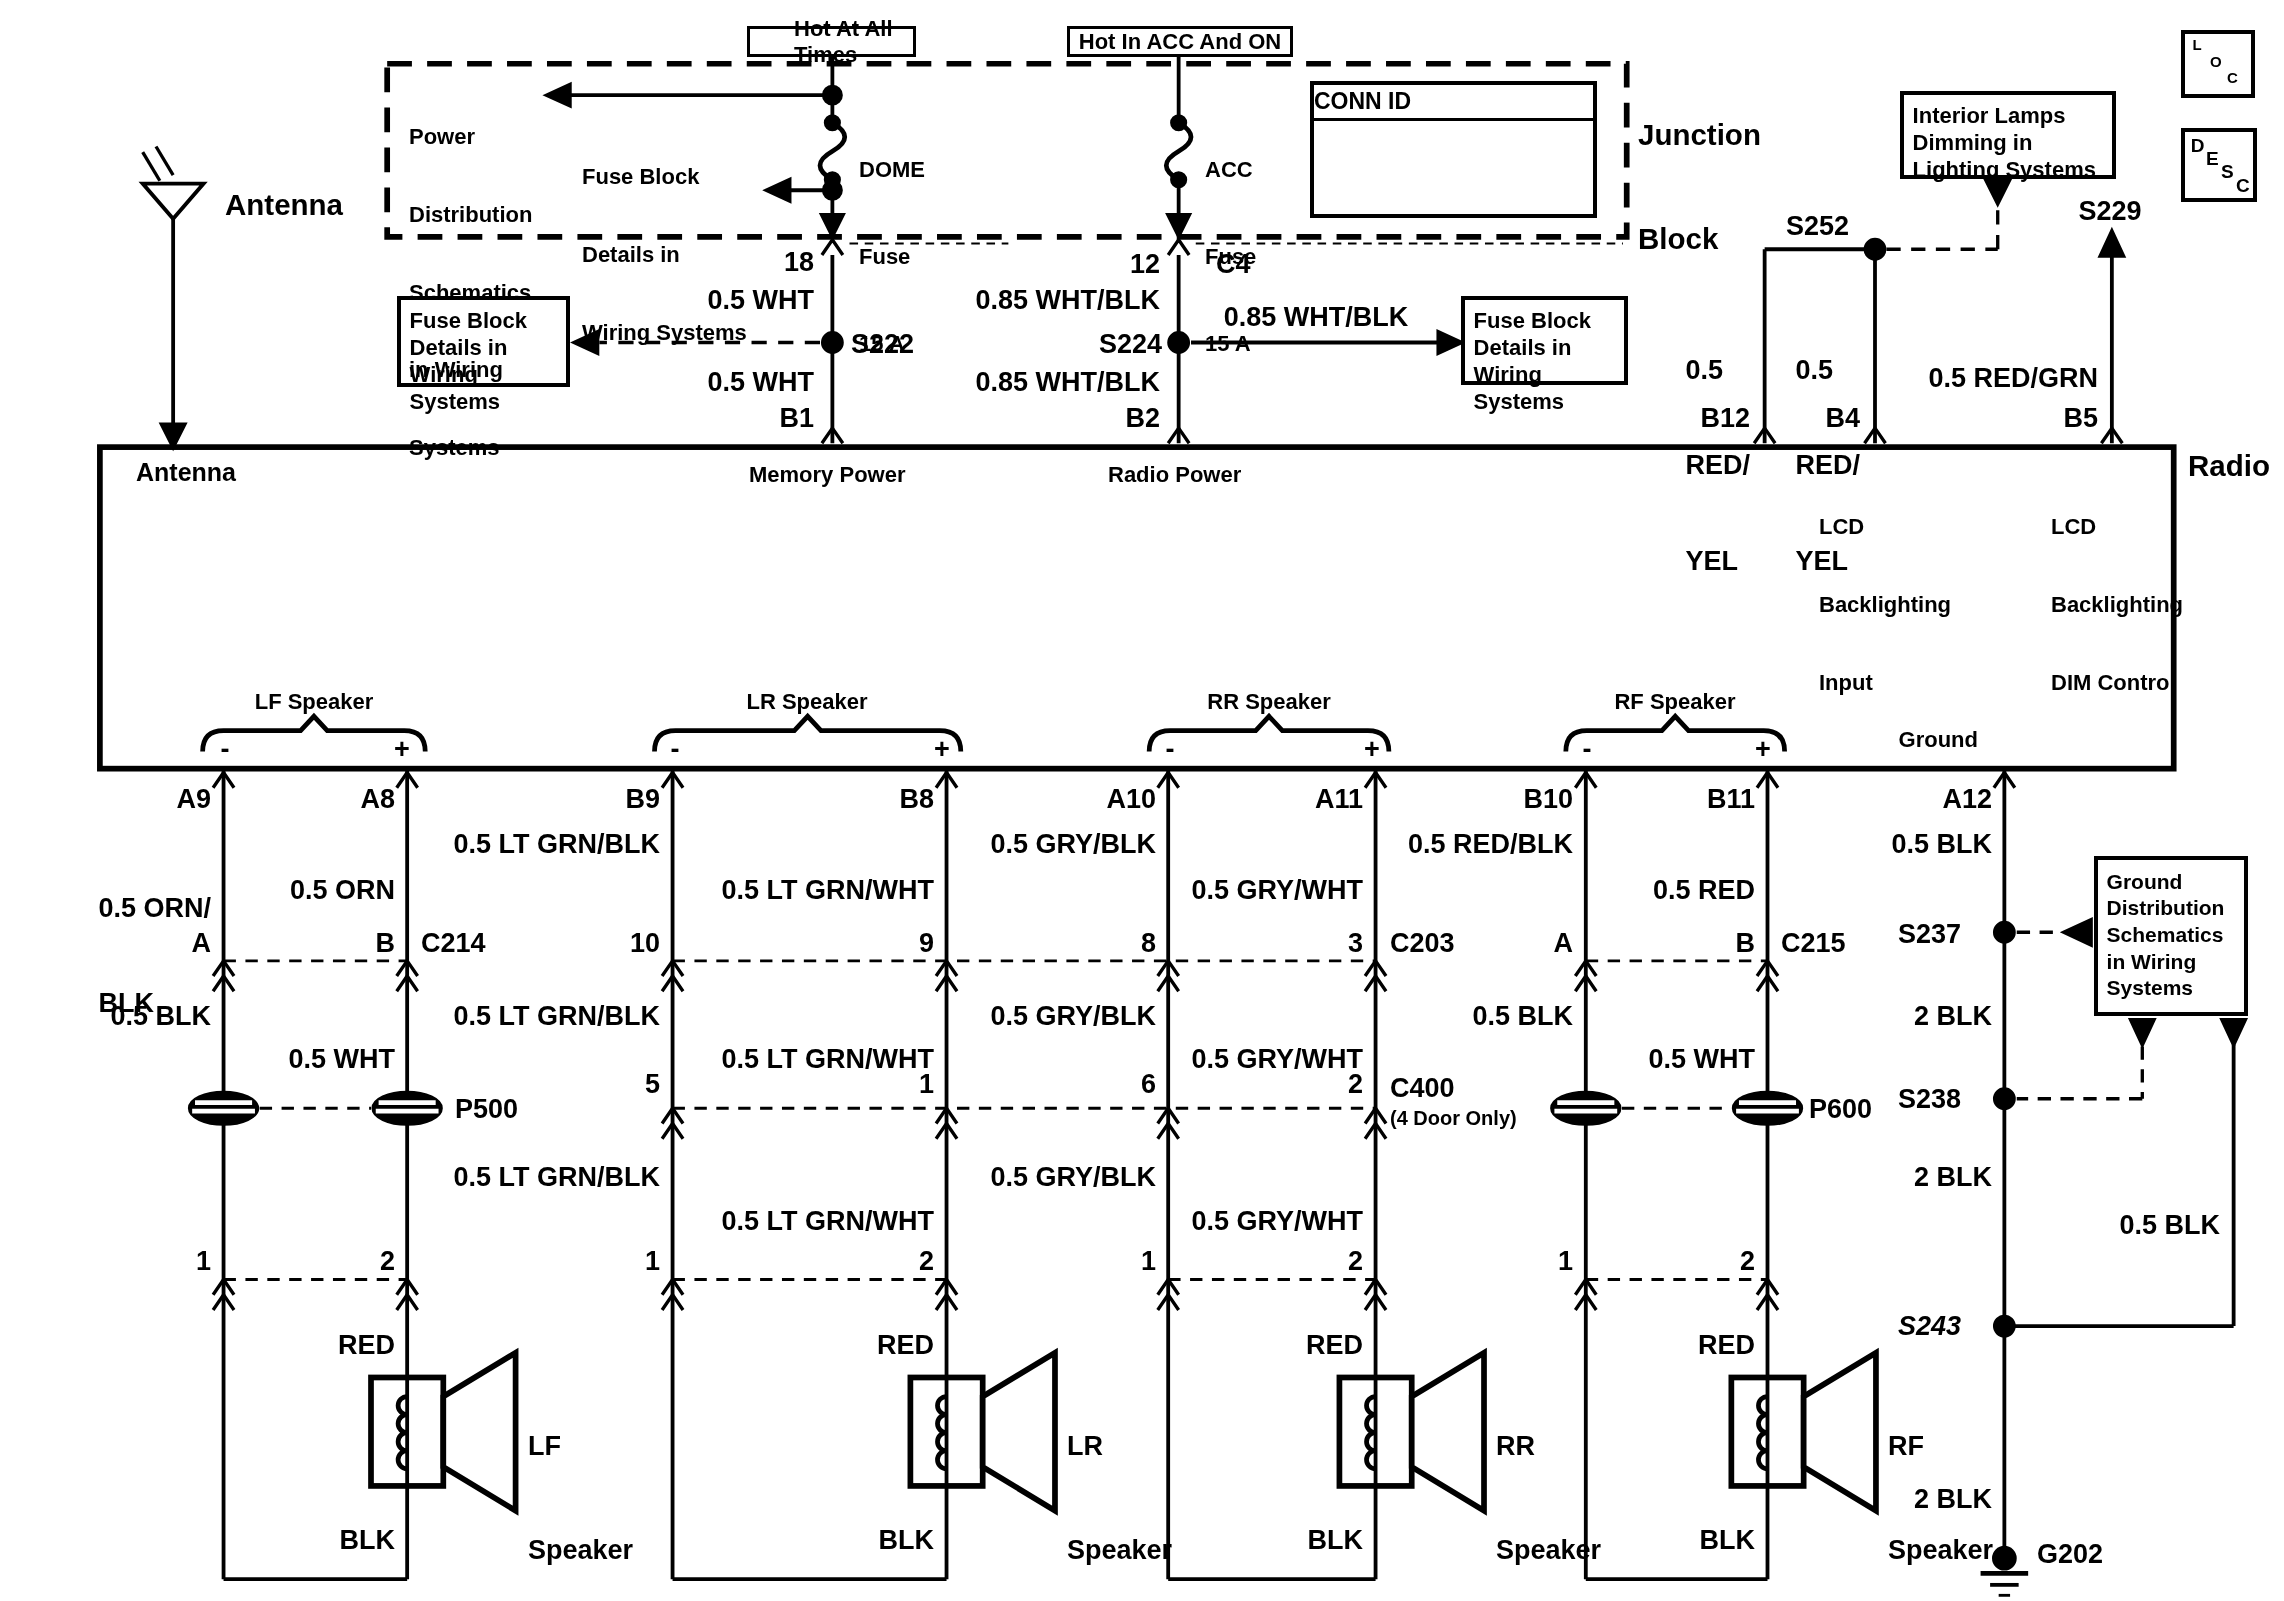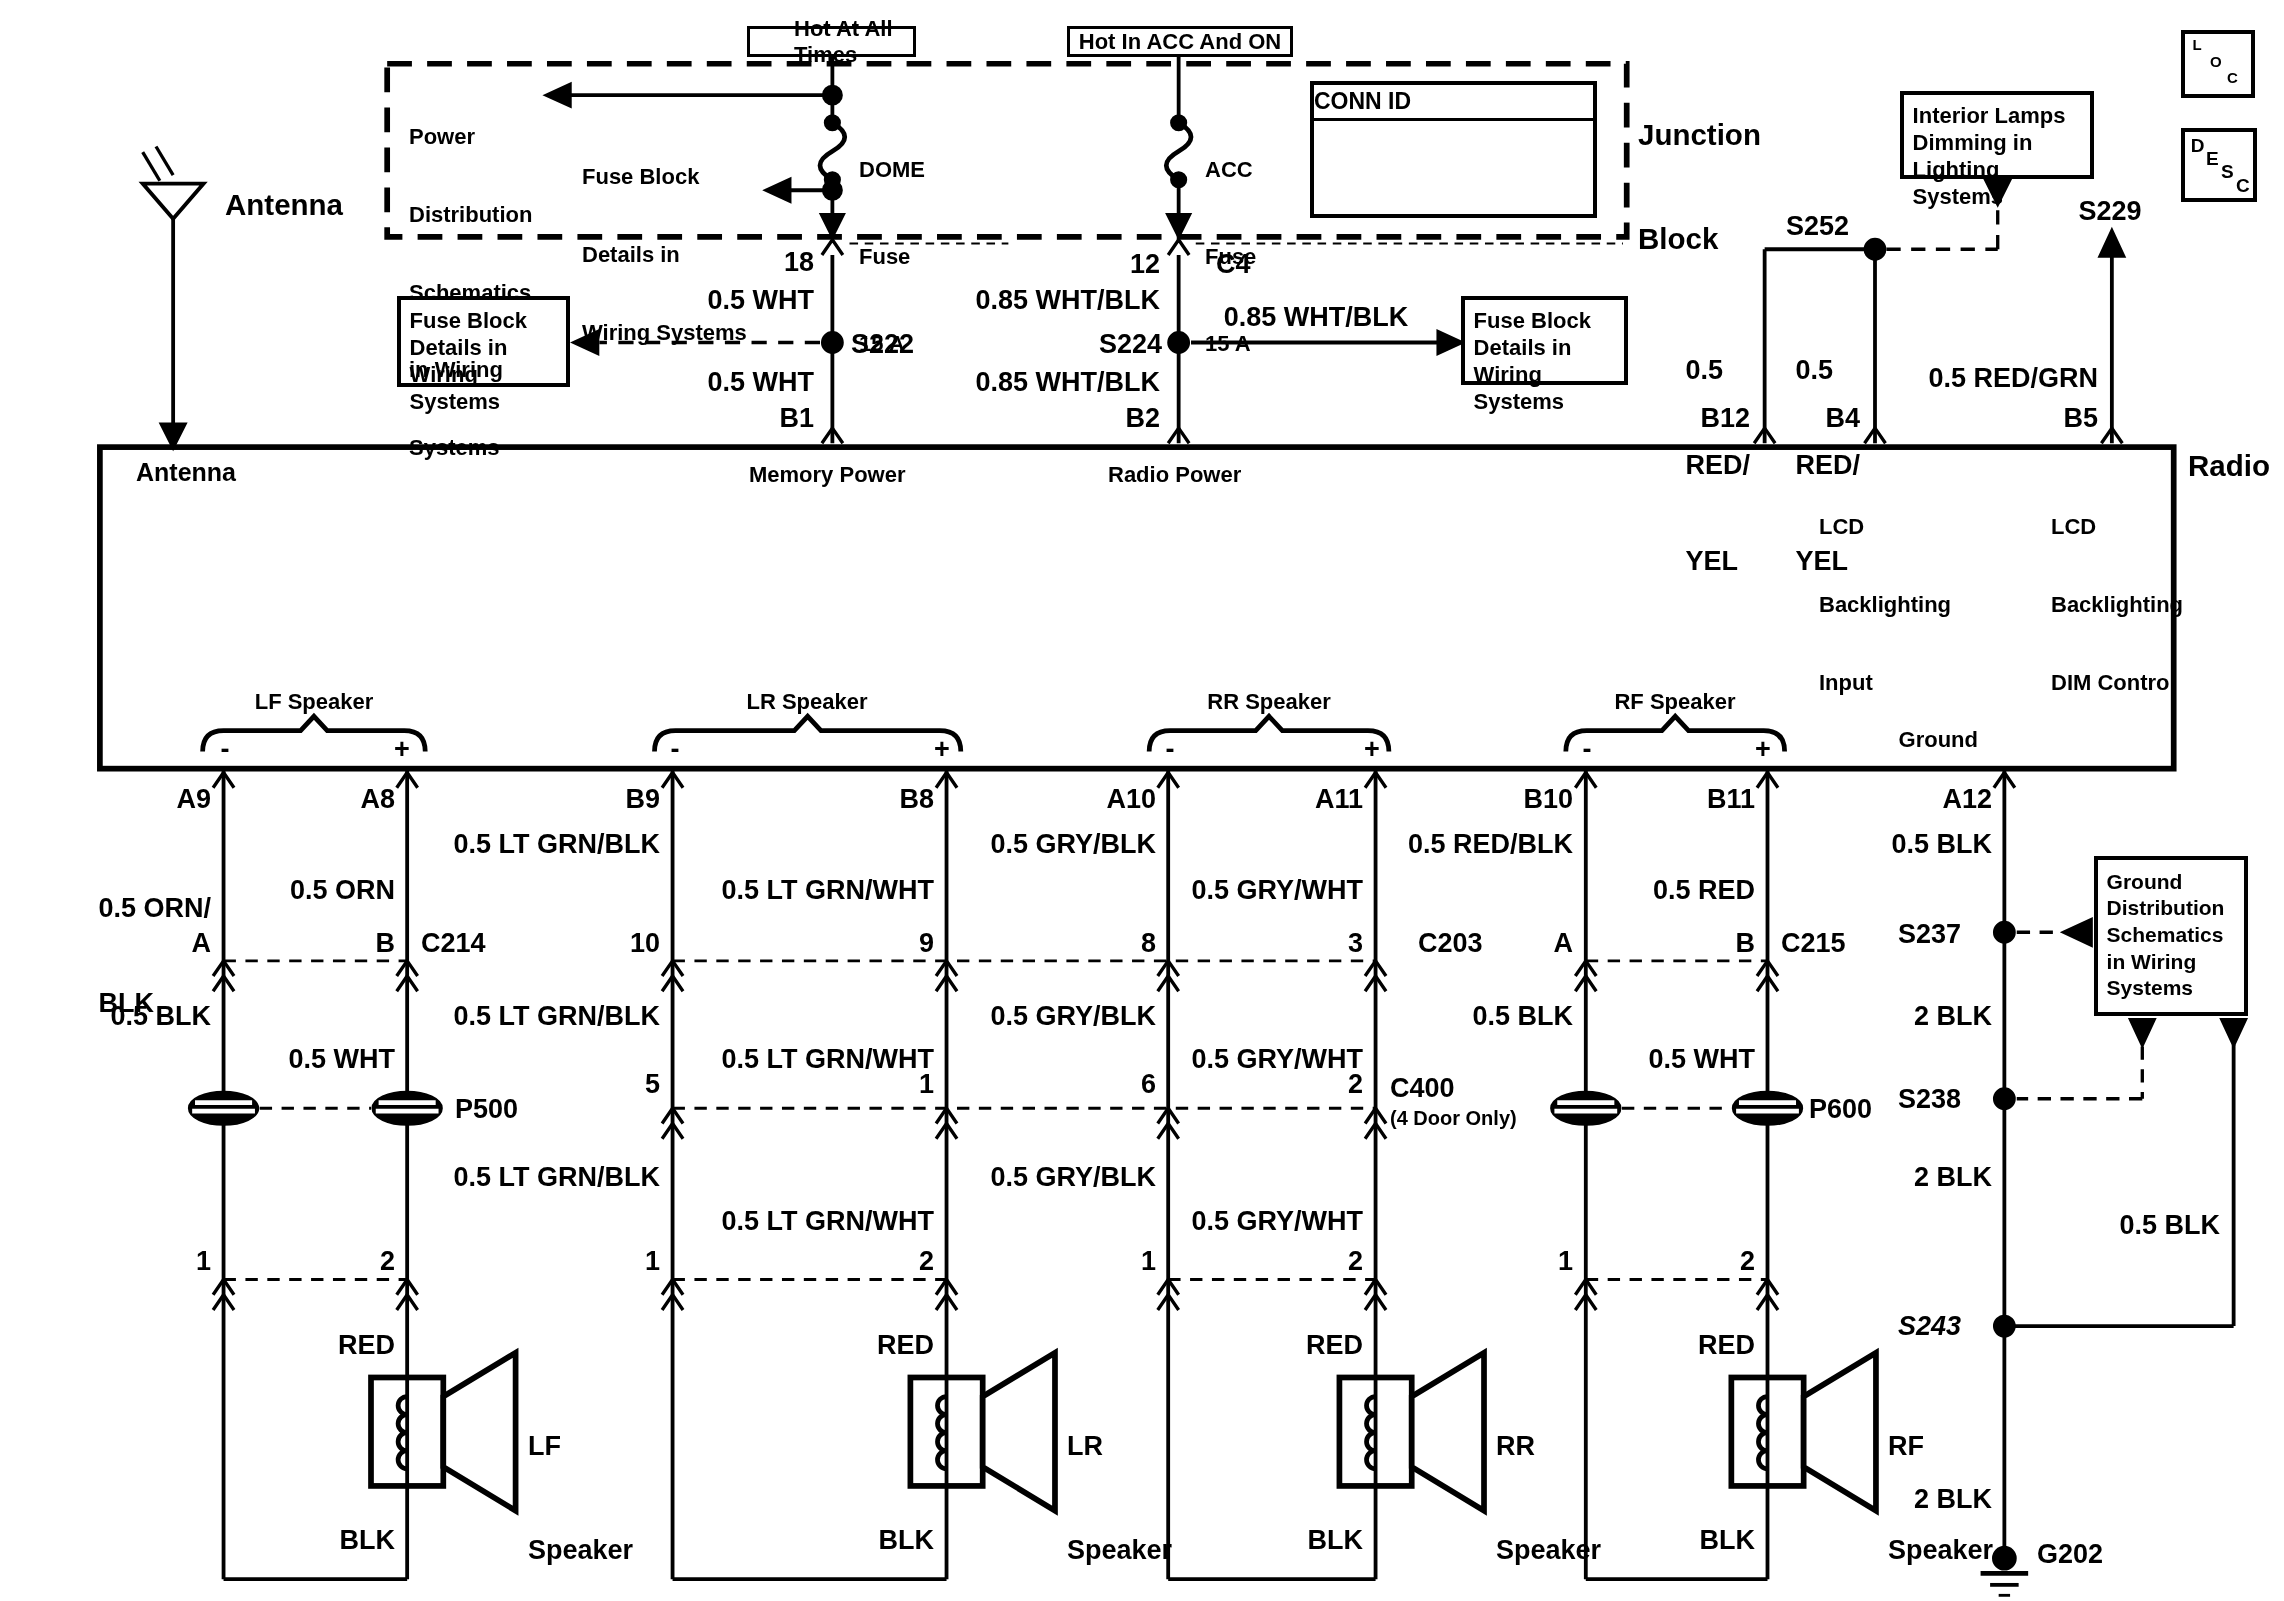--- a/index.html
+++ b/index.html
@@ -228,21 +228,21 @@
     <div>Details in</div>
     <div>Wiring Systems</div>
   </div>
 
   <div class="box reftext" style="left:1461px;top:296px;width:167px;height:89px;">
     <div>Fuse Block</div>
     <div>Details in</div>
     <div>Wiring Systems</div>
   </div>
 
-  <div class="box reftext" style="left:1900px;top:91px;width:194px;height:88px;">
+  <div class="box reftext" style="left:1900px;top:91px;width:216px;height:88px;">
     <div>Interior Lamps</div>
     <div>Dimming in</div>
     <div>Lighting Systems</div>
   </div>
 
   <div class="box gndtext" style="left:2094px;top:856px;width:154px;height:160px;">
     <div>Ground</div>
     <div>Distribution</div>
     <div>Schematics</div>
     <div>in Wiring</div>
@@ -373,21 +373,21 @@
   <div class="lbl f28 ra" style="left:1755px;top:875px;">0.5 RED</div>
   <div class="lbl f28 ra" style="left:1992px;top:829px;">0.5 BLK</div>
 
   <div class="lbl f28 ra" style="left:211px;top:928px;">A</div>
   <div class="lbl f28 ra" style="left:395px;top:928px;">B</div>
   <div class="lbl f28" style="left:421px;top:928px;">C214</div>
   <div class="lbl f28 ra" style="left:660px;top:928px;">10</div>
   <div class="lbl f28 ra" style="left:934px;top:928px;">9</div>
   <div class="lbl f28 ra" style="left:1156px;top:928px;">8</div>
   <div class="lbl f28 ra" style="left:1363px;top:928px;">3</div>
-  <div class="lbl f28" style="left:1390px;top:928px;margin-left:28px;">C203</div>
+  <div class="lbl f28" style="left:1390px;top:928px;">C203</div>
   <div class="lbl f28 ra" style="left:1573px;top:928px;">A</div>
   <div class="lbl f28 ra" style="left:1755px;top:928px;">B</div>
   <div class="lbl f28" style="left:1781px;top:928px;">C215</div>
   <div class="lbl f28 ra" style="left:1961px;top:919px;">S237</div>
 
   <div class="lbl f28 ra" style="left:211px;top:1001px;">0.5 BLK</div>
   <div class="lbl f28 ra" style="left:395px;top:1044px;">0.5 WHT</div>
   <div class="lbl f28 ra" style="left:660px;top:1001px;">0.5 LT GRN/BLK</div>
   <div class="lbl f28 ra" style="left:934px;top:1044px;">0.5 LT GRN/WHT</div>
   <div class="lbl f28 ra" style="left:1156px;top:1001px;">0.5 GRY/BLK</div>

